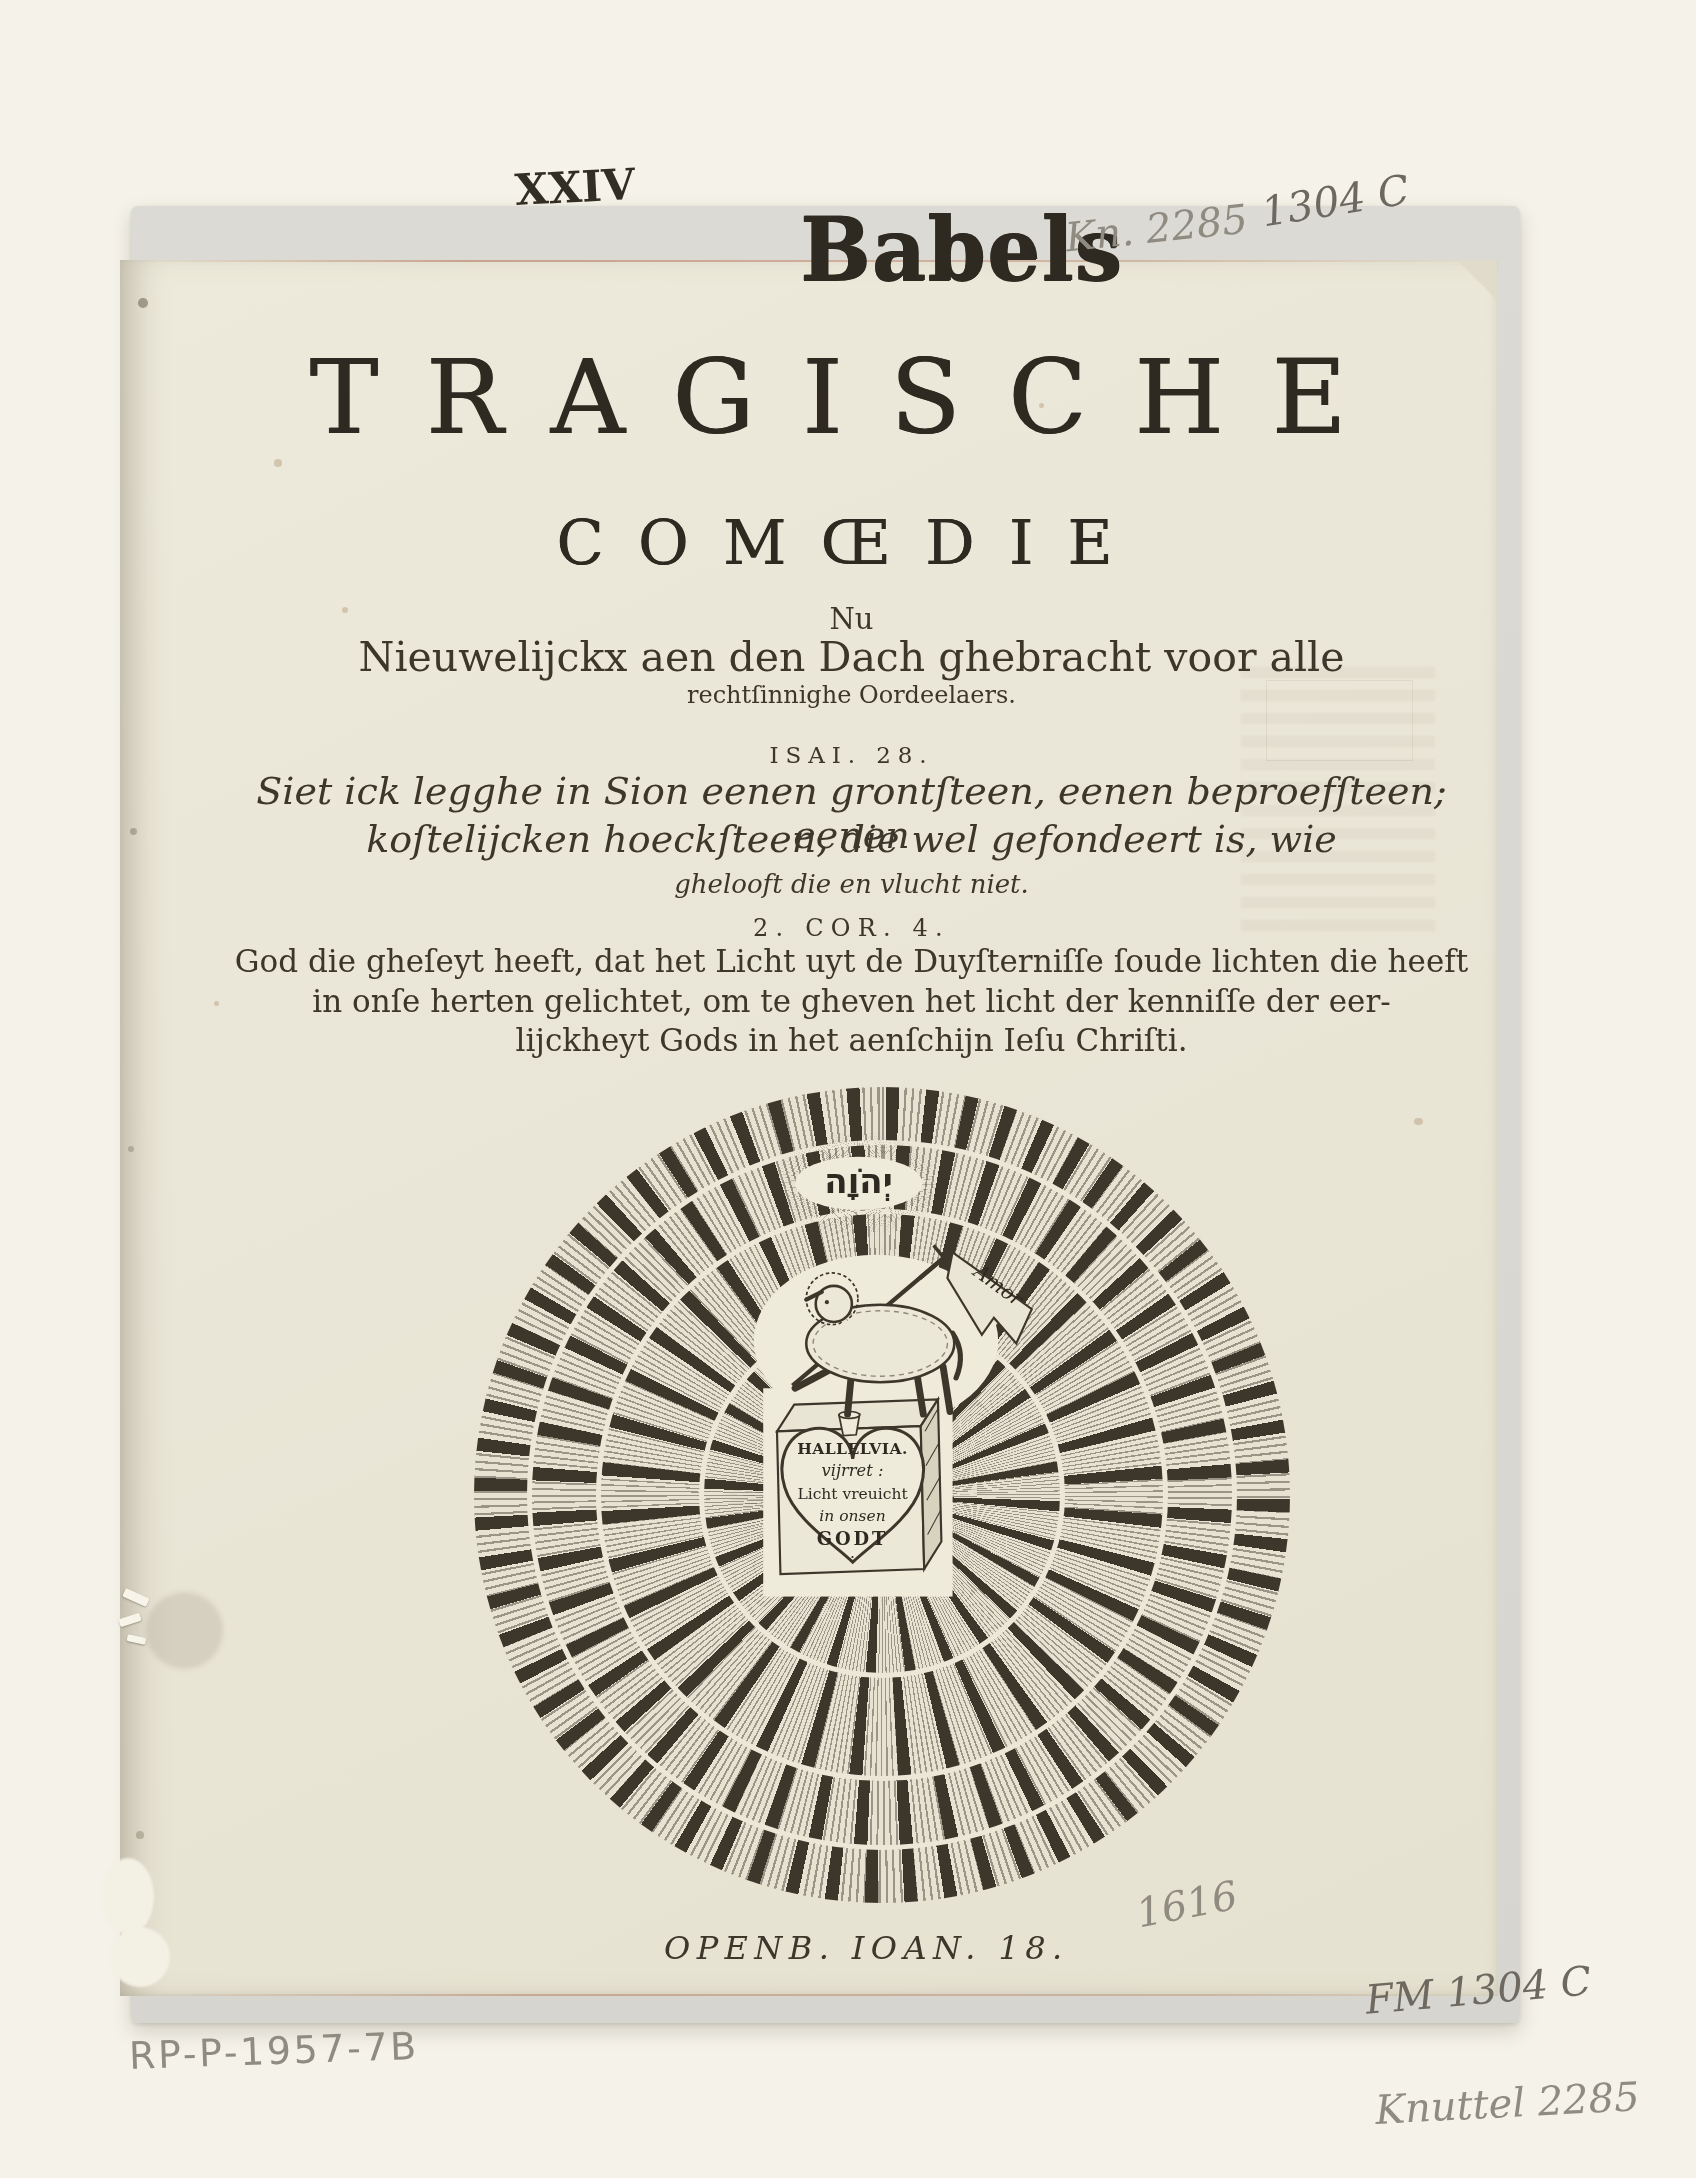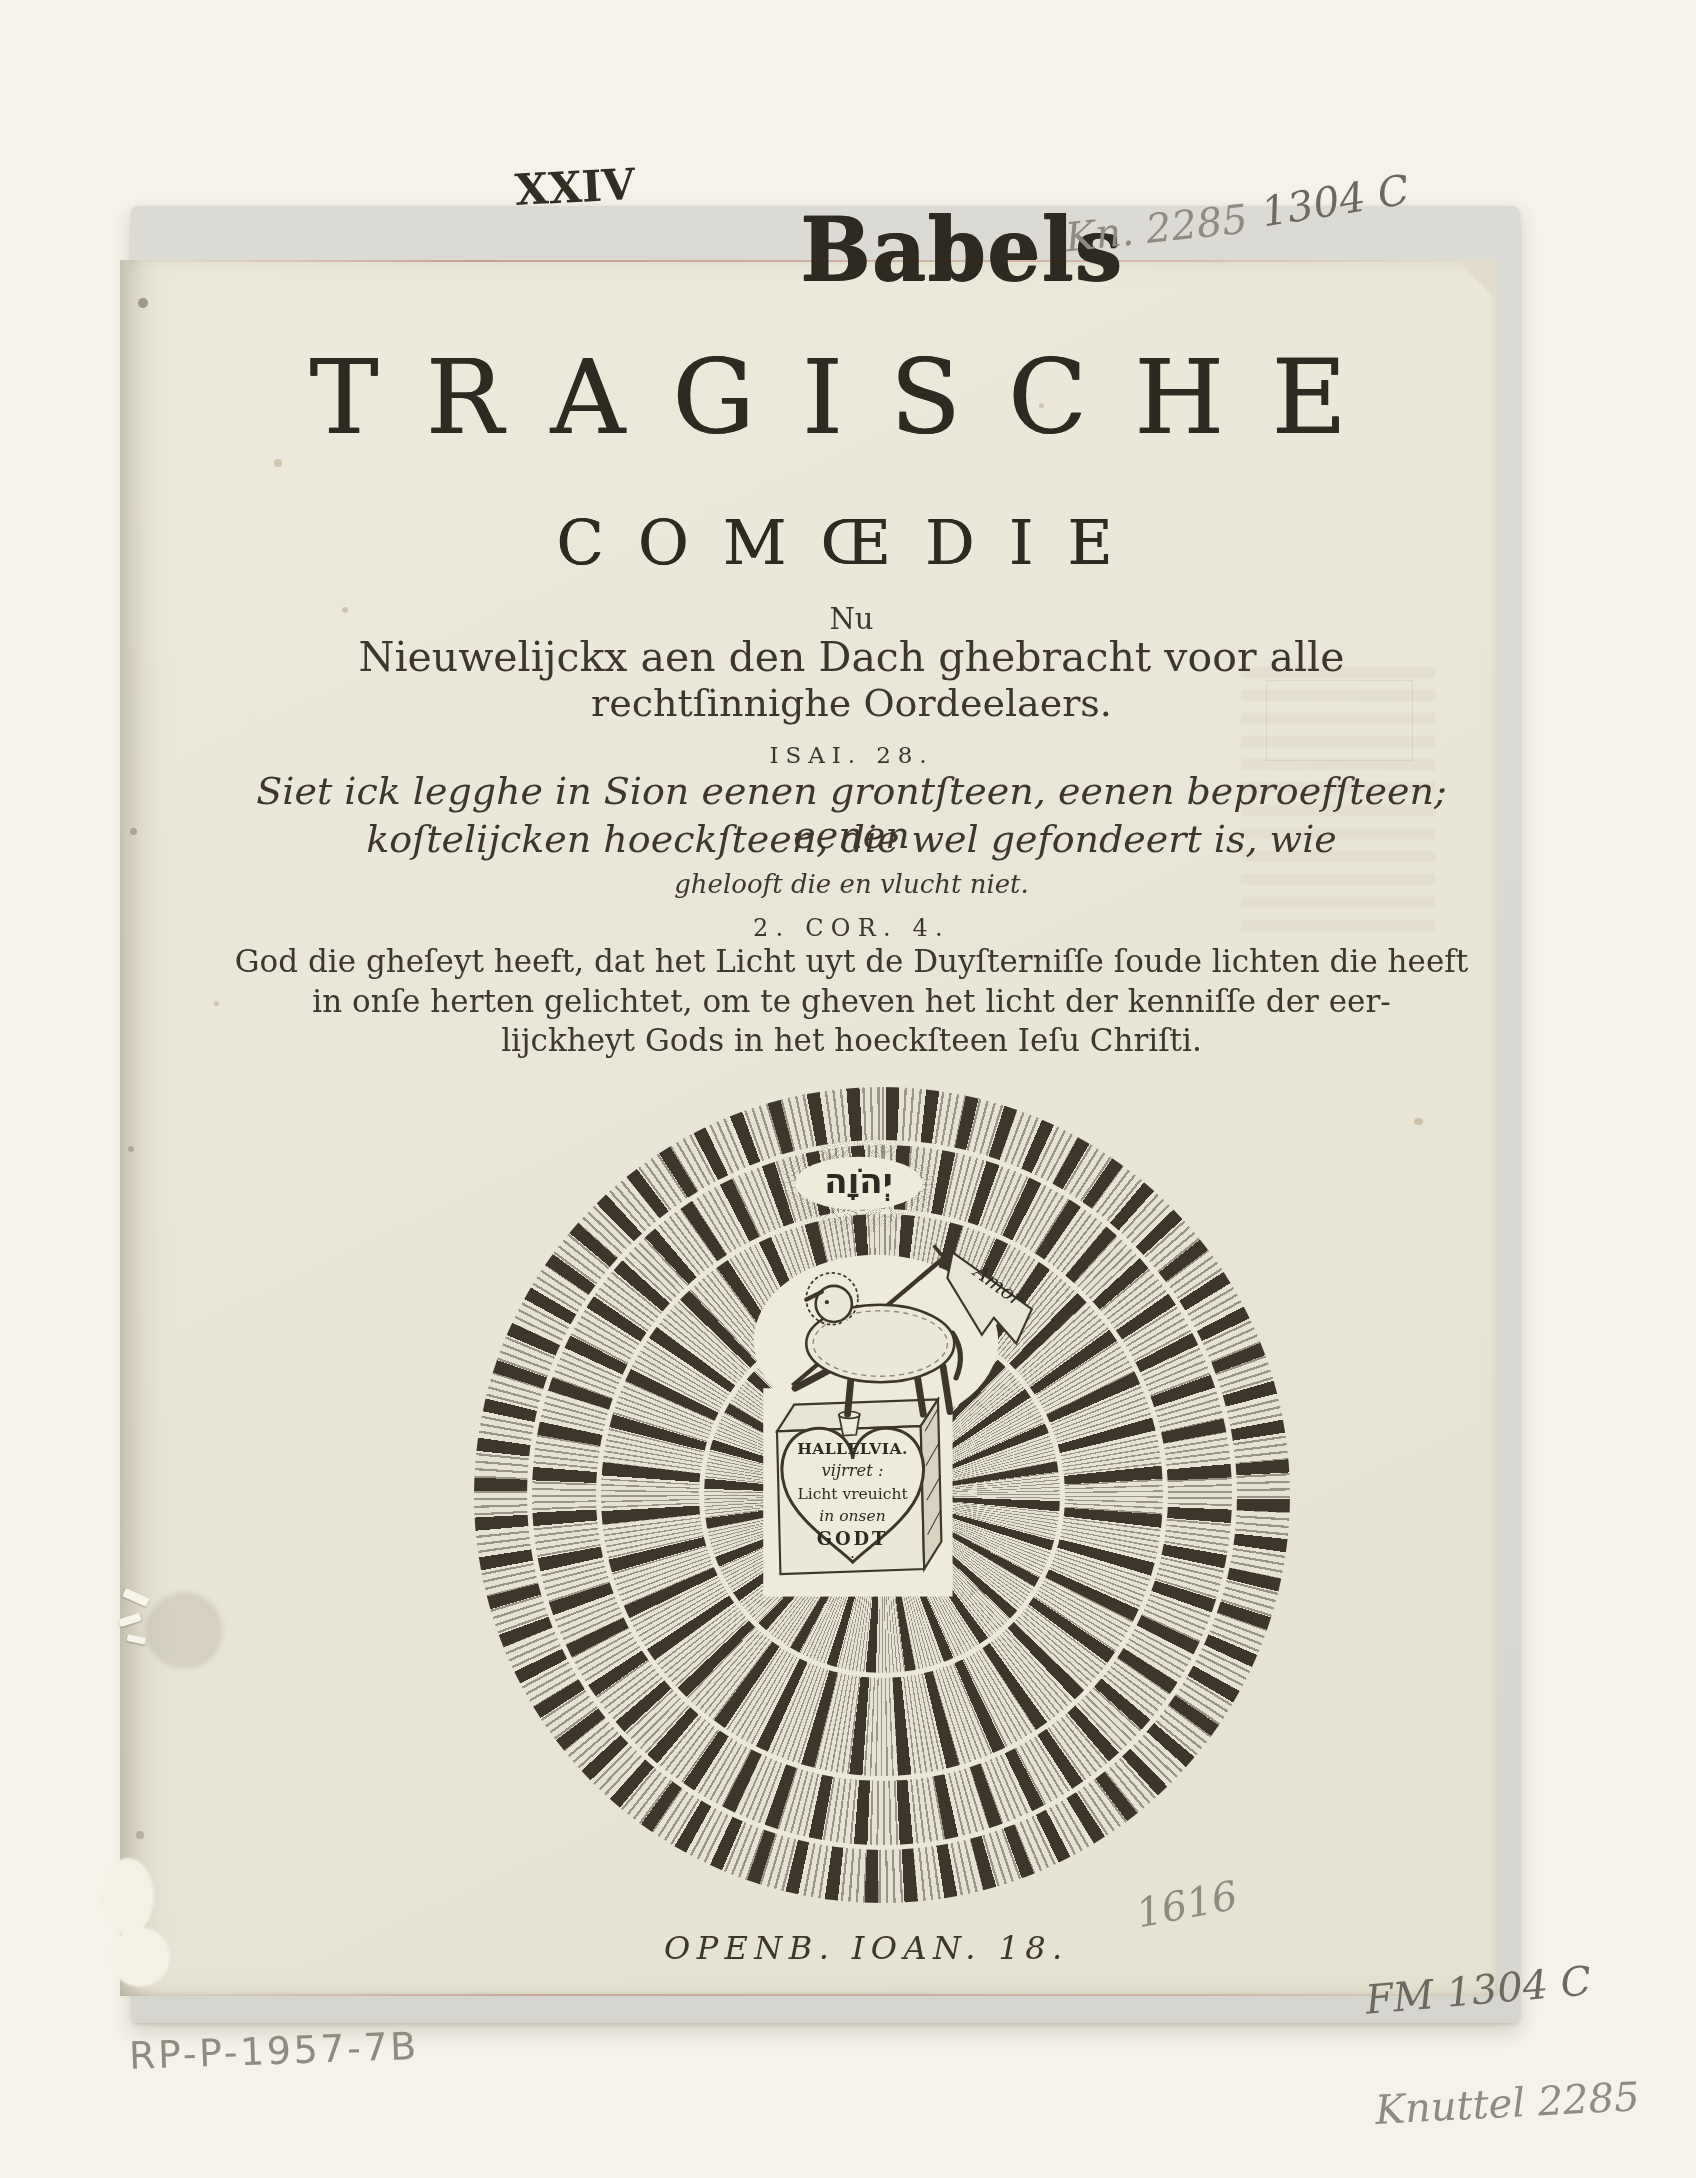--- a/index.html
+++ b/index.html
@@ -126,31 +126,31 @@
 <div class="abs ghost-box"></div>
 
 <div class="abs handnum" style="left:515px;top:162px;font-size:43px;">XXIV</div>
 
 <div class="abs blackletter" style="left:800px;top:200px;font-size:83px;">Babels</div>
 <div class="abs center-line t-main" style="top:337px;">TRAGISCHE</div>
 <div class="abs center-line t-sub" style="top:490px;">COMŒDIE</div>
 
 <div class="abs center-line" style="top:602px;font-size:29px;">Nu</div>
 <div class="abs center-line" style="top:633px;font-size:41px;">Nieuwelijckx aen den Dach ghebracht voor alle</div>
-<div class="abs center-line" style="top:681px;font-size:38px;">rechtſinnighe Oordeelaers.</div>
+<div class="abs center-line" style="top:681px;font-size:24px;">rechtſinnighe Oordeelaers.</div>
 
 <div class="abs center-line sc-head" style="top:742px;font-size:23px;">ISAI. 28.</div>
 <div class="abs center-line it" style="top:769px;font-size:38px;">Siet ick legghe in Sion eenen grontſteen, eenen beproefſteen; eenen</div>
 <div class="abs center-line it" style="top:817px;font-size:38px;">koſtelijcken hoeckſteen, die wel gefondeert is, wie</div>
 <div class="abs center-line it" style="top:869px;font-size:26px;">ghelooft die en vlucht niet.</div>
 
 <div class="abs center-line sc-head" style="top:914px;font-size:24px;">2. COR. 4.</div>
 <div class="abs center-line" style="top:943px;font-size:31px;">God die gheſeyt heeft, dat het Licht uyt de Duyſterniſſe ſoude lichten die heeft</div>
 <div class="abs center-line" style="top:983px;font-size:31px;">in onſe herten gelichtet, om te gheven het licht der kenniſſe der eer-</div>
-<div class="abs center-line" style="top:1022px;font-size:31px;">lijckheyt Gods in het hoeckſteen Ieſu Chriſti.</div>
+<div class="abs center-line" style="top:1022px;font-size:31px;">lijckheyt Gods in het aenſchijn Ieſu Chriſti.</div>
 
 <div class="abs emblem">
   <div class="band b1"></div>
   <div class="band b2"></div>
   <div class="band b3"></div>
   <div class="band b4"></div>
   <div class="halo h-glory"></div>
   <div class="halo h-lamb"></div>
   <div class="halo h-heart"></div>
 

